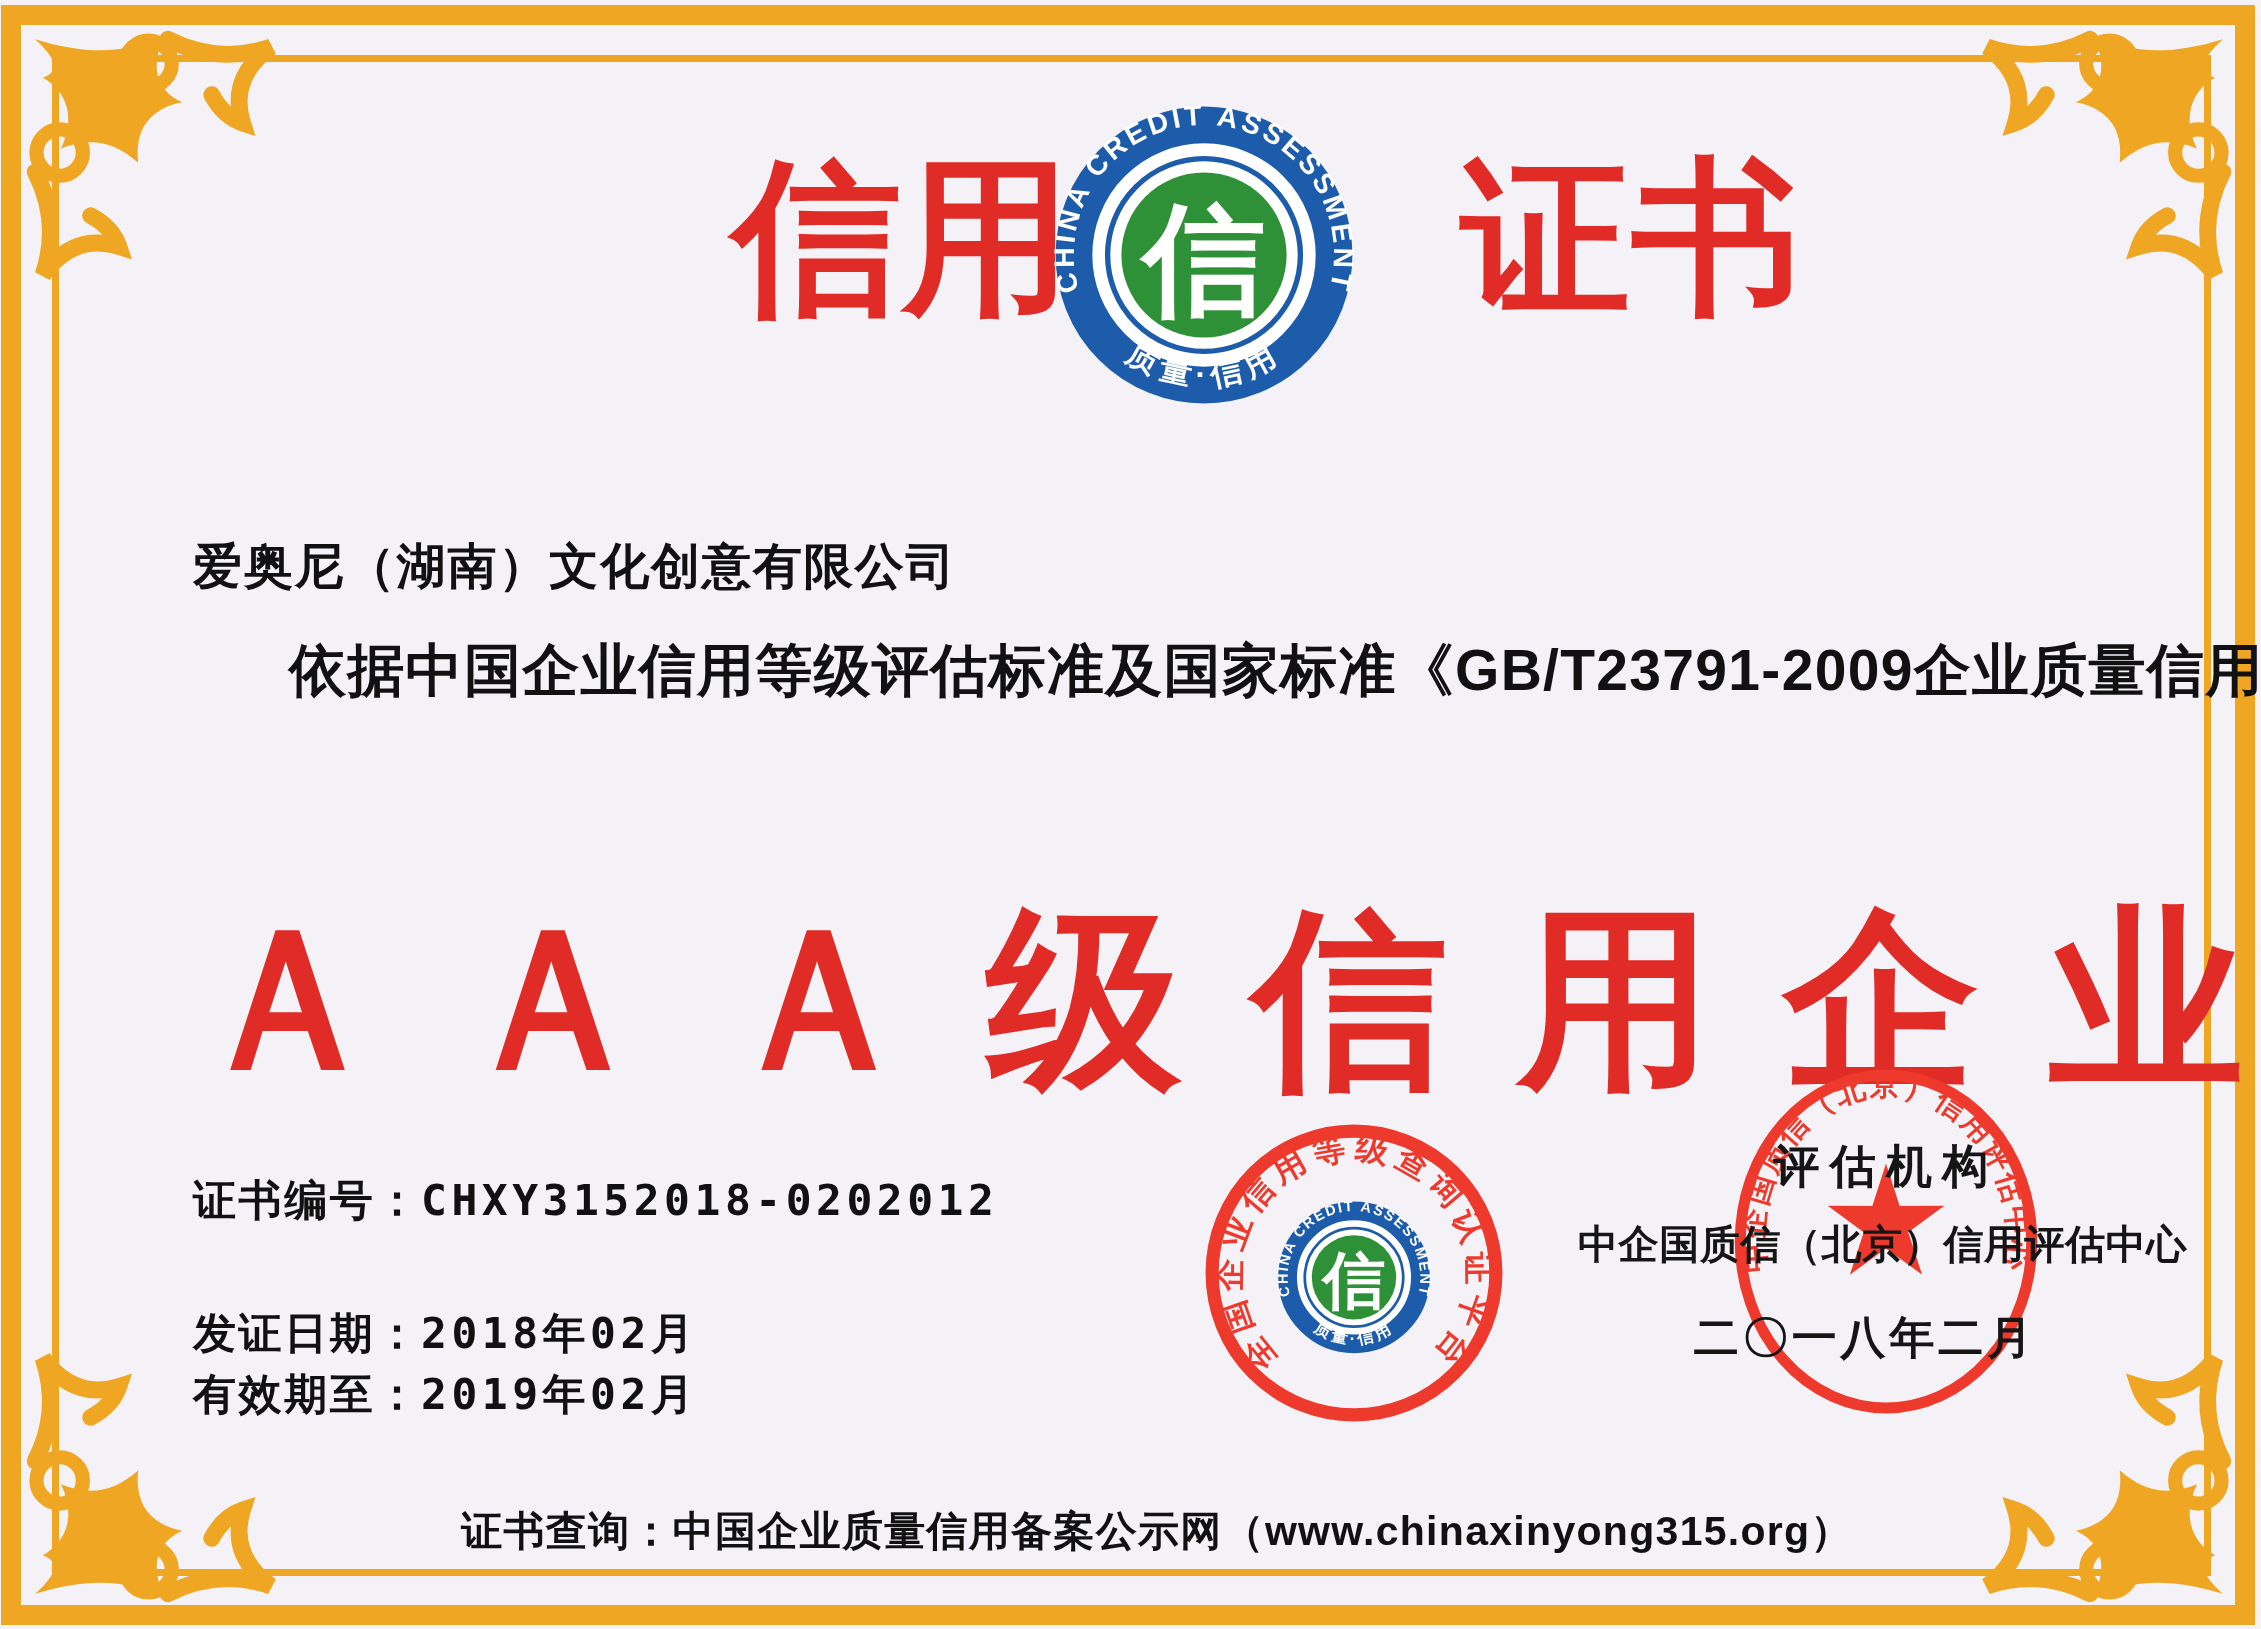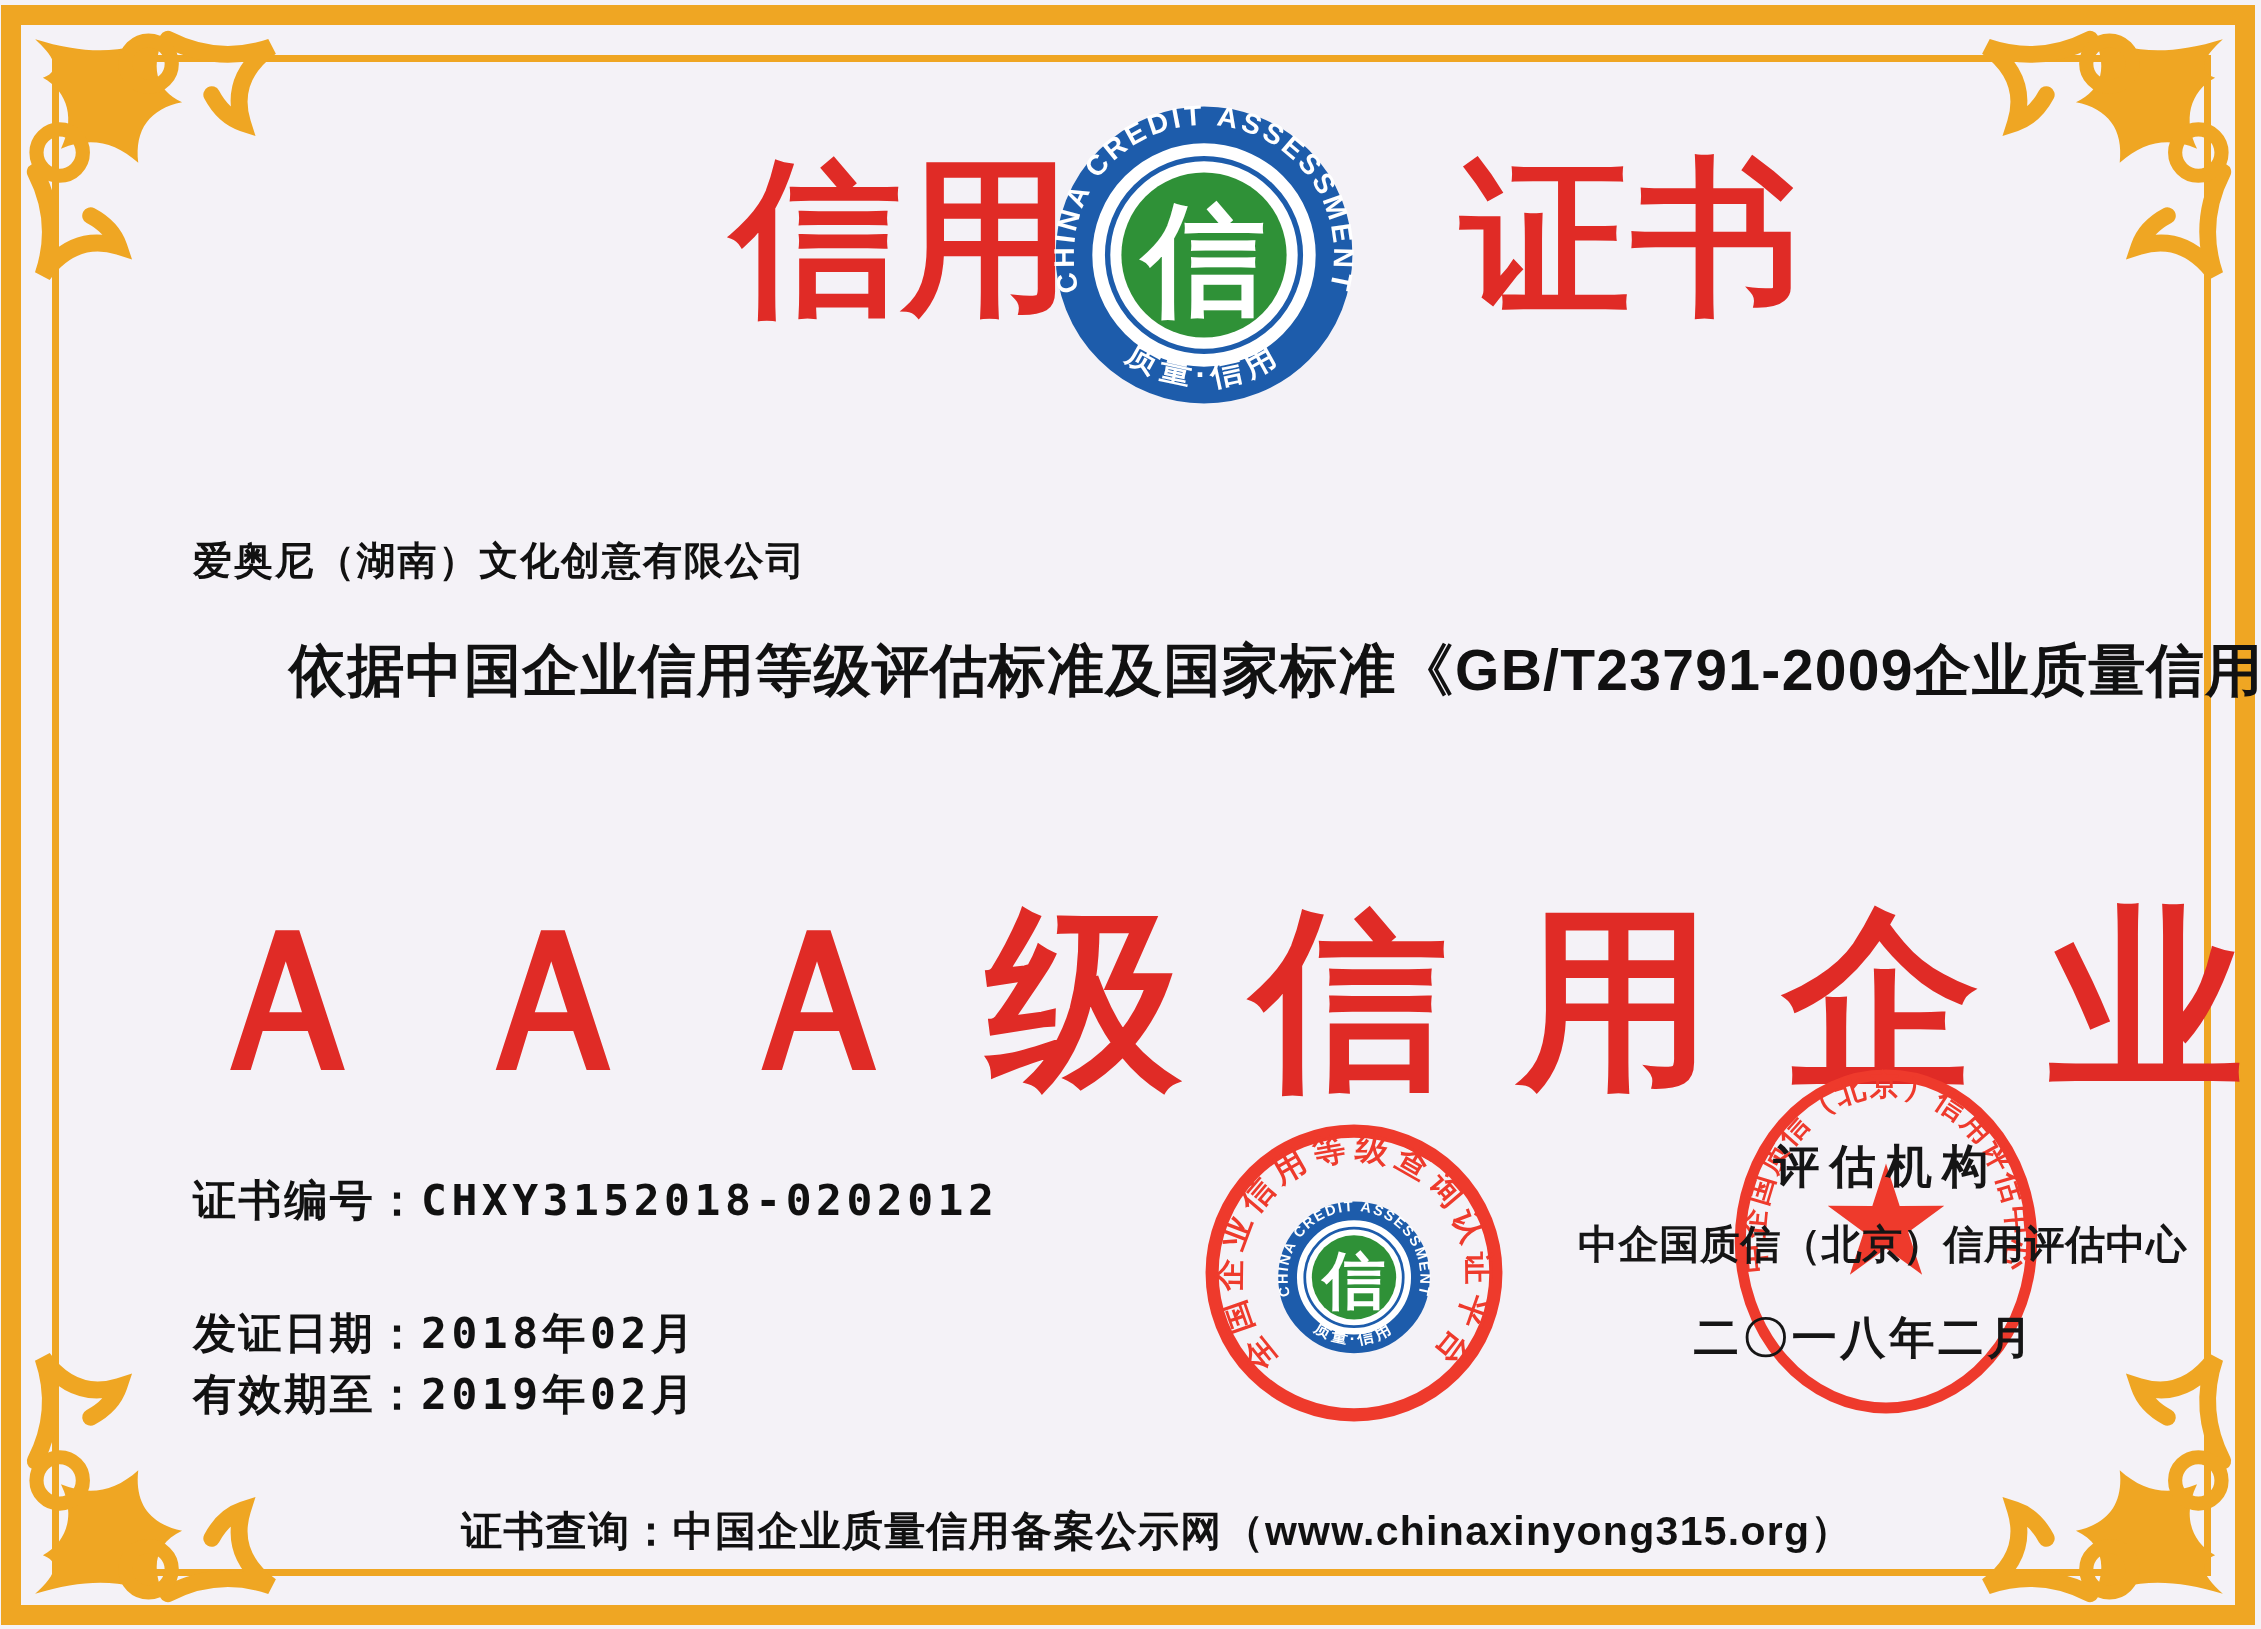--- a/index.html
+++ b/index.html
@@ -31,21 +31,21 @@
     font-weight:bold;color:#e02b26;font-size:169px;line-height:1;
     letter-spacing:1.3px;white-space:nowrap;
   }
   .title.left{left:732px;}
   .title.right{left:1461px;}
   .badge-wrap{position:absolute;}
   .badge-header{left:1051px;top:102px;width:306px;height:306px;}
   
   .company{
     position:absolute;left:193px;top:534px;
-    font-size:39px;font-weight:600;color:#111;letter-spacing:1.9px;white-space:nowrap;
+    font-size:49px;font-weight:600;color:#111;letter-spacing:1.9px;white-space:nowrap;
   }
   .para-line{
     position:absolute;color:#111;font-size:57px;font-weight:600;
     letter-spacing:1.3px;white-space:nowrap;
   }
   .para-1{left:289px;top:633px;}
   .para-2{left:191px;top:753px;}
   
   .grade{
     position:absolute;left:190px;top:901px;width:2054px;

